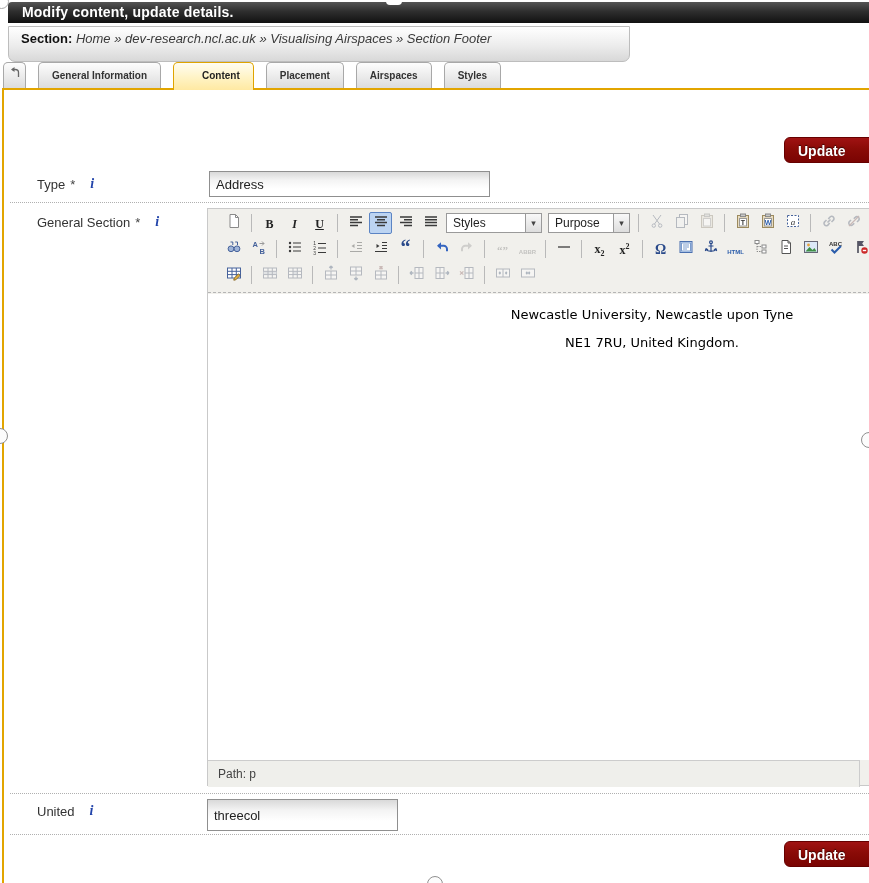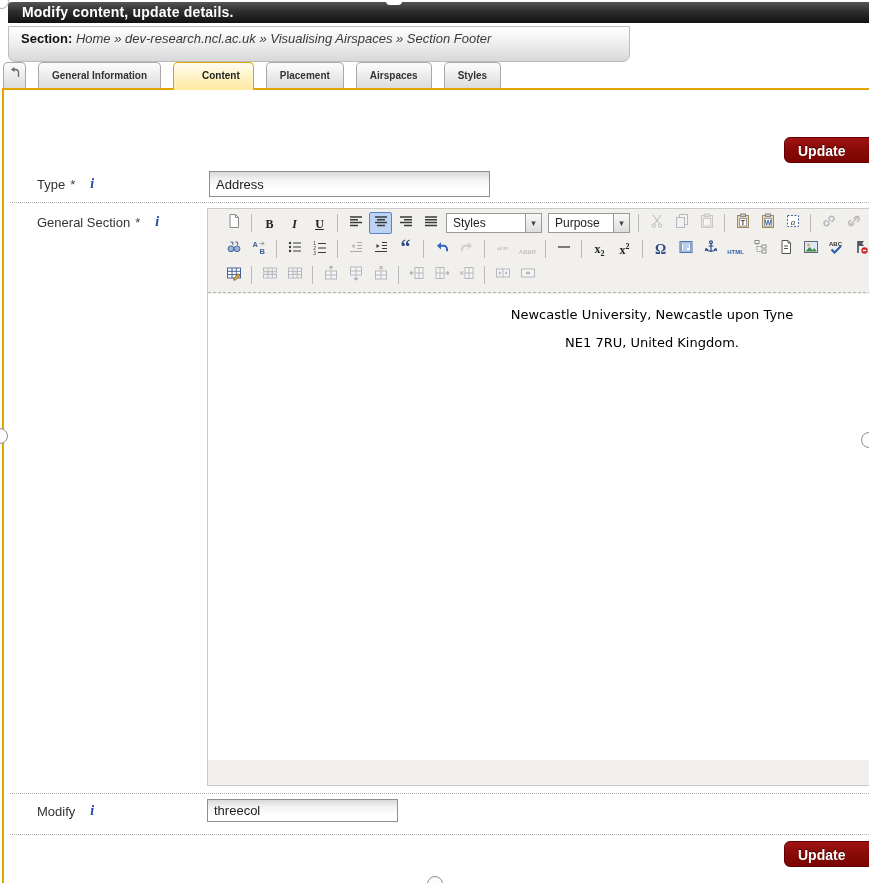--- a/index.html
+++ b/index.html
@@ -454,29 +454,32 @@
                 <rect x="1.5" y="4" width="13" height="8" fill="#fff" stroke="#46629b"></rect>
                 <path d="M6 8h4M6 8l1.3-1.2M6 8l1.3 1.2M10 8 8.7 6.8M10 8l-1.3 1.2" fill="none" stroke="#2a5caa" stroke-width="1.2"></path>
               </svg></span>
           </span>
         </div>
       </div>
     <div class="edbody" id="edbody">
         <p>Newcastle University, Newcastle upon Tyne</p>
         <p>NE1 7RU, United Kingdom.</p>
       </div>
+    <div class="statusbar">
+      <span>Path: p</span>
+    </div>
   </div>
 
   <div class="sepdots" style="top:793px"></div>
 
   <div class="flabel" style="left:37px;top:798px">
-    <span>Modify</span>
+    <span>United</span>
     <span class="iico">i</span>
   </div>
-  <input class="tinput" style="left: 207px; top: 799px; width: 191px; height: 23px;" value="threecol">
+  <input class="tinput" style="left: 207px; top: 799px; width: 191px; height: 32px;" value="threecol">
 
   <div class="sepdots" style="top:834px"></div>
 
   <button class="btn-update" style="top:841px">Update</button>
 
   <div class="handle" style="left:-8px;top:428px"></div>
   <div class="handle" style="left:861px;top:432px"></div>
   <div class="handle" style="left:427px;top:876px"></div>
 
 </div>

